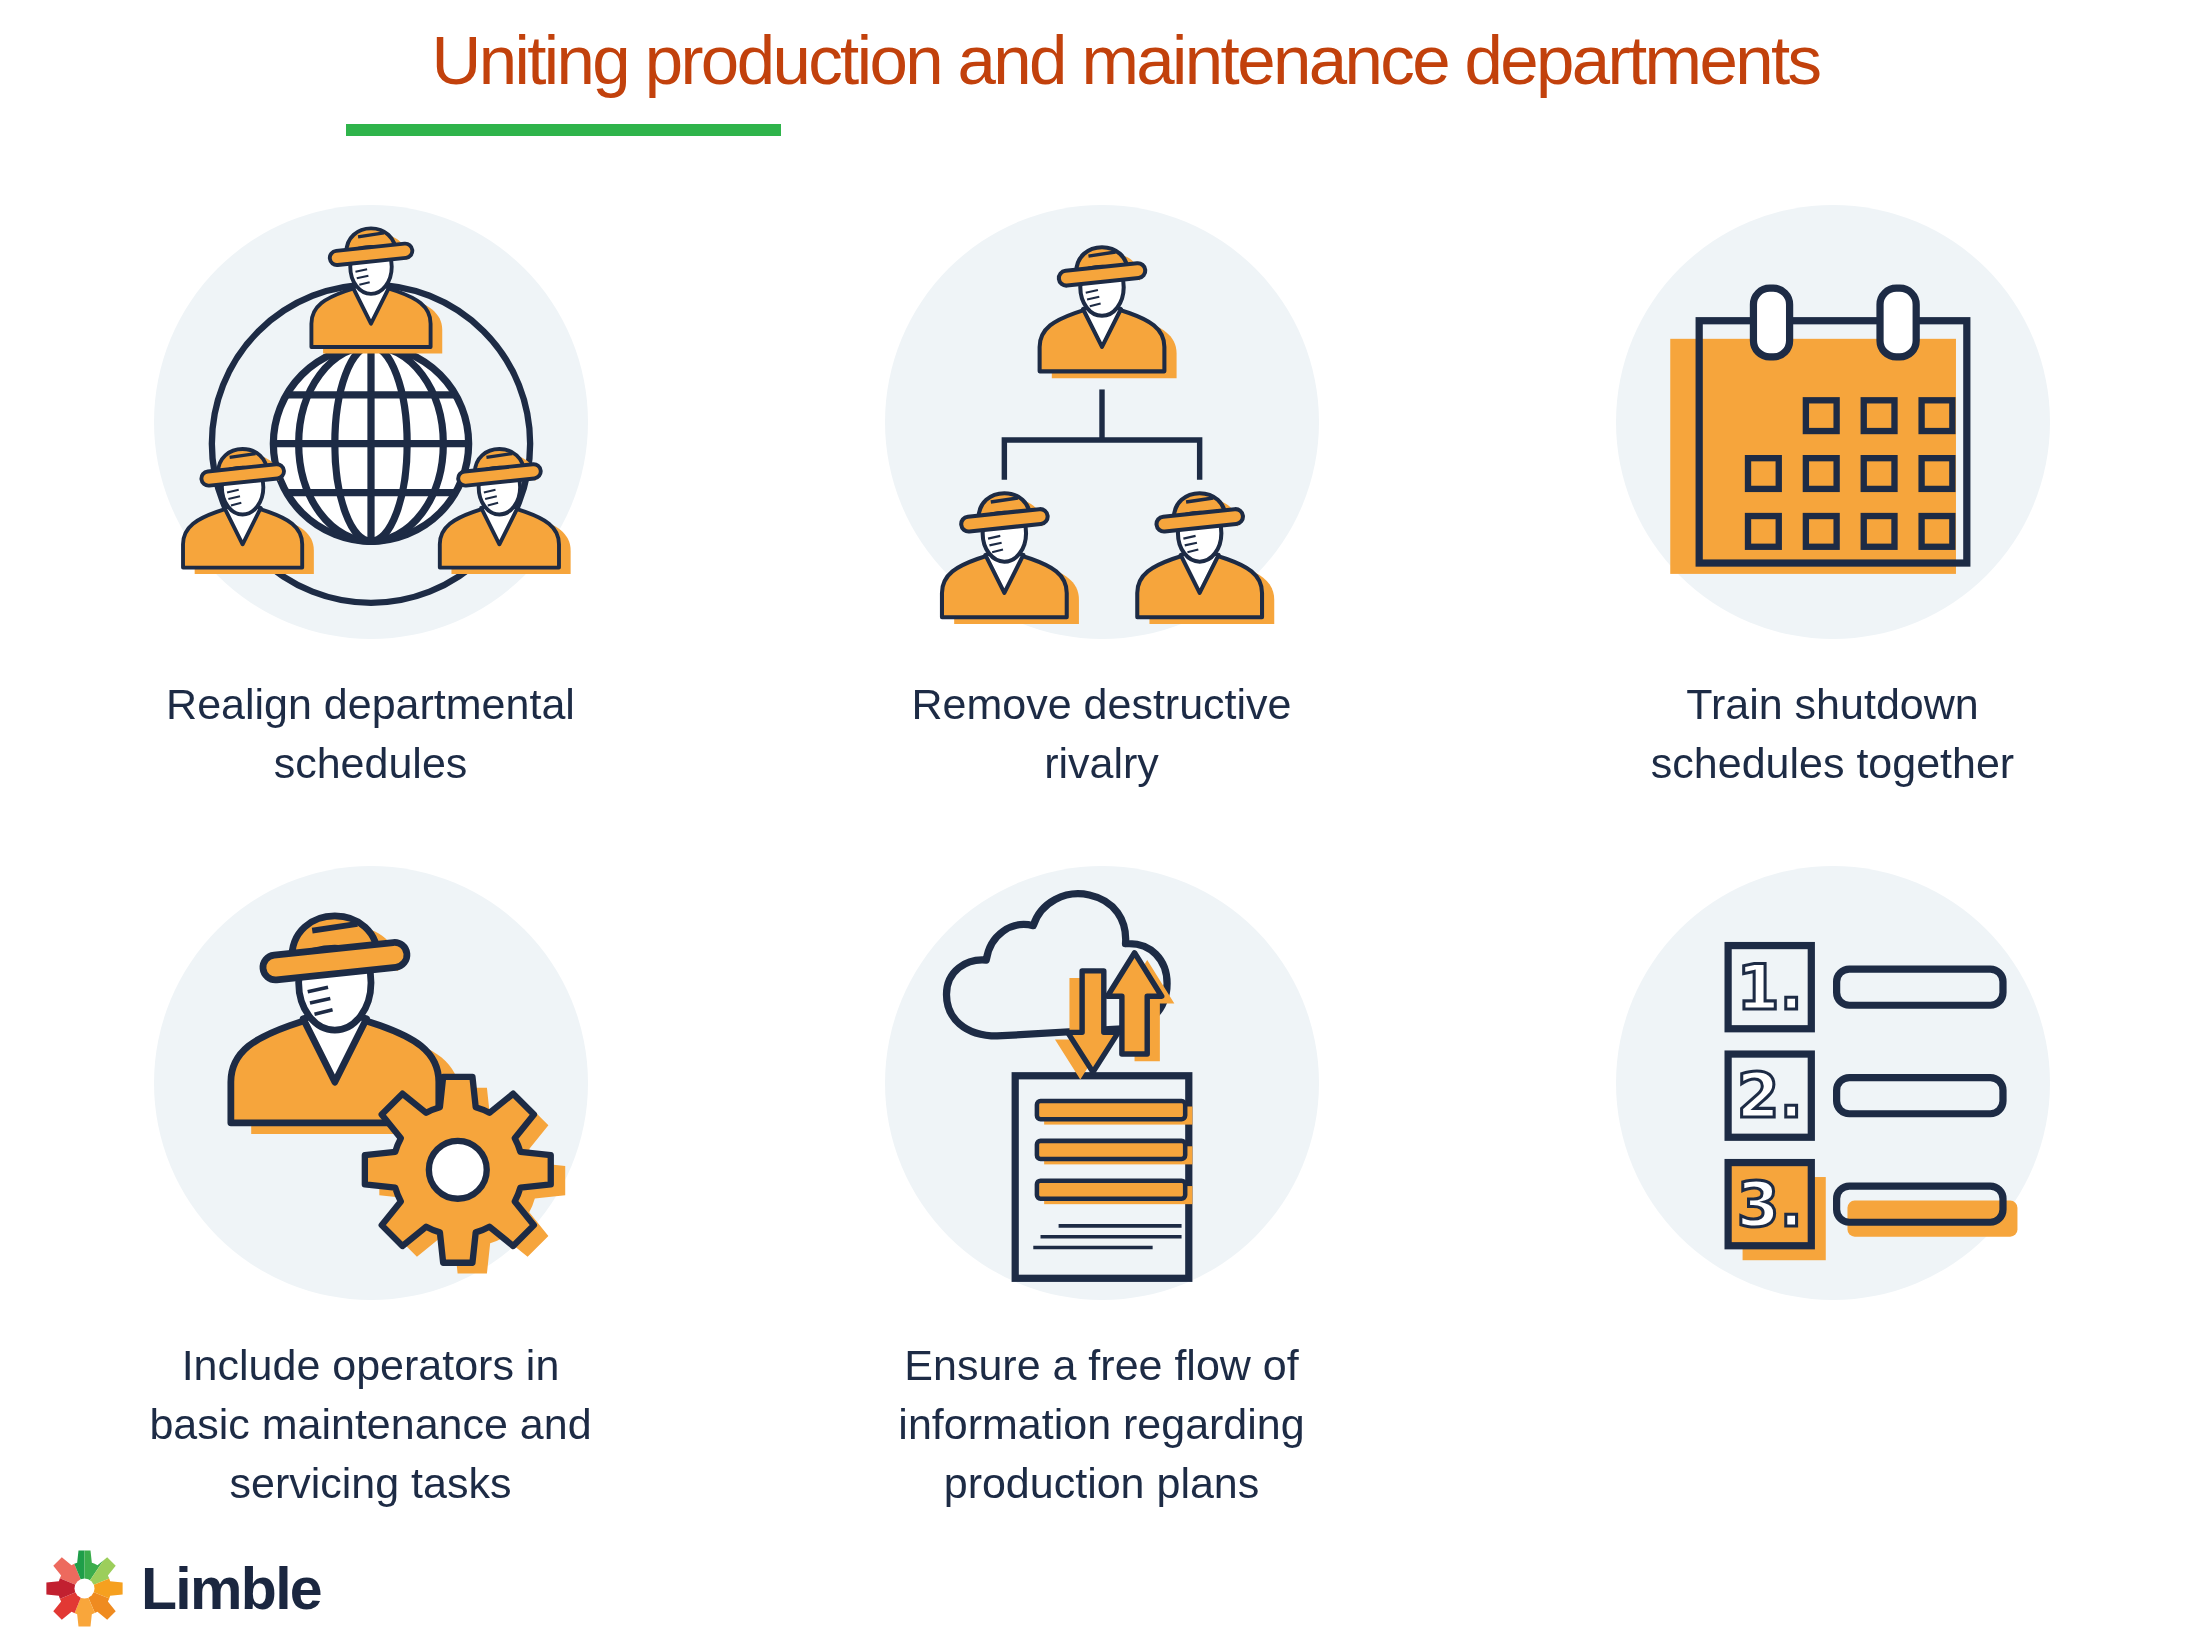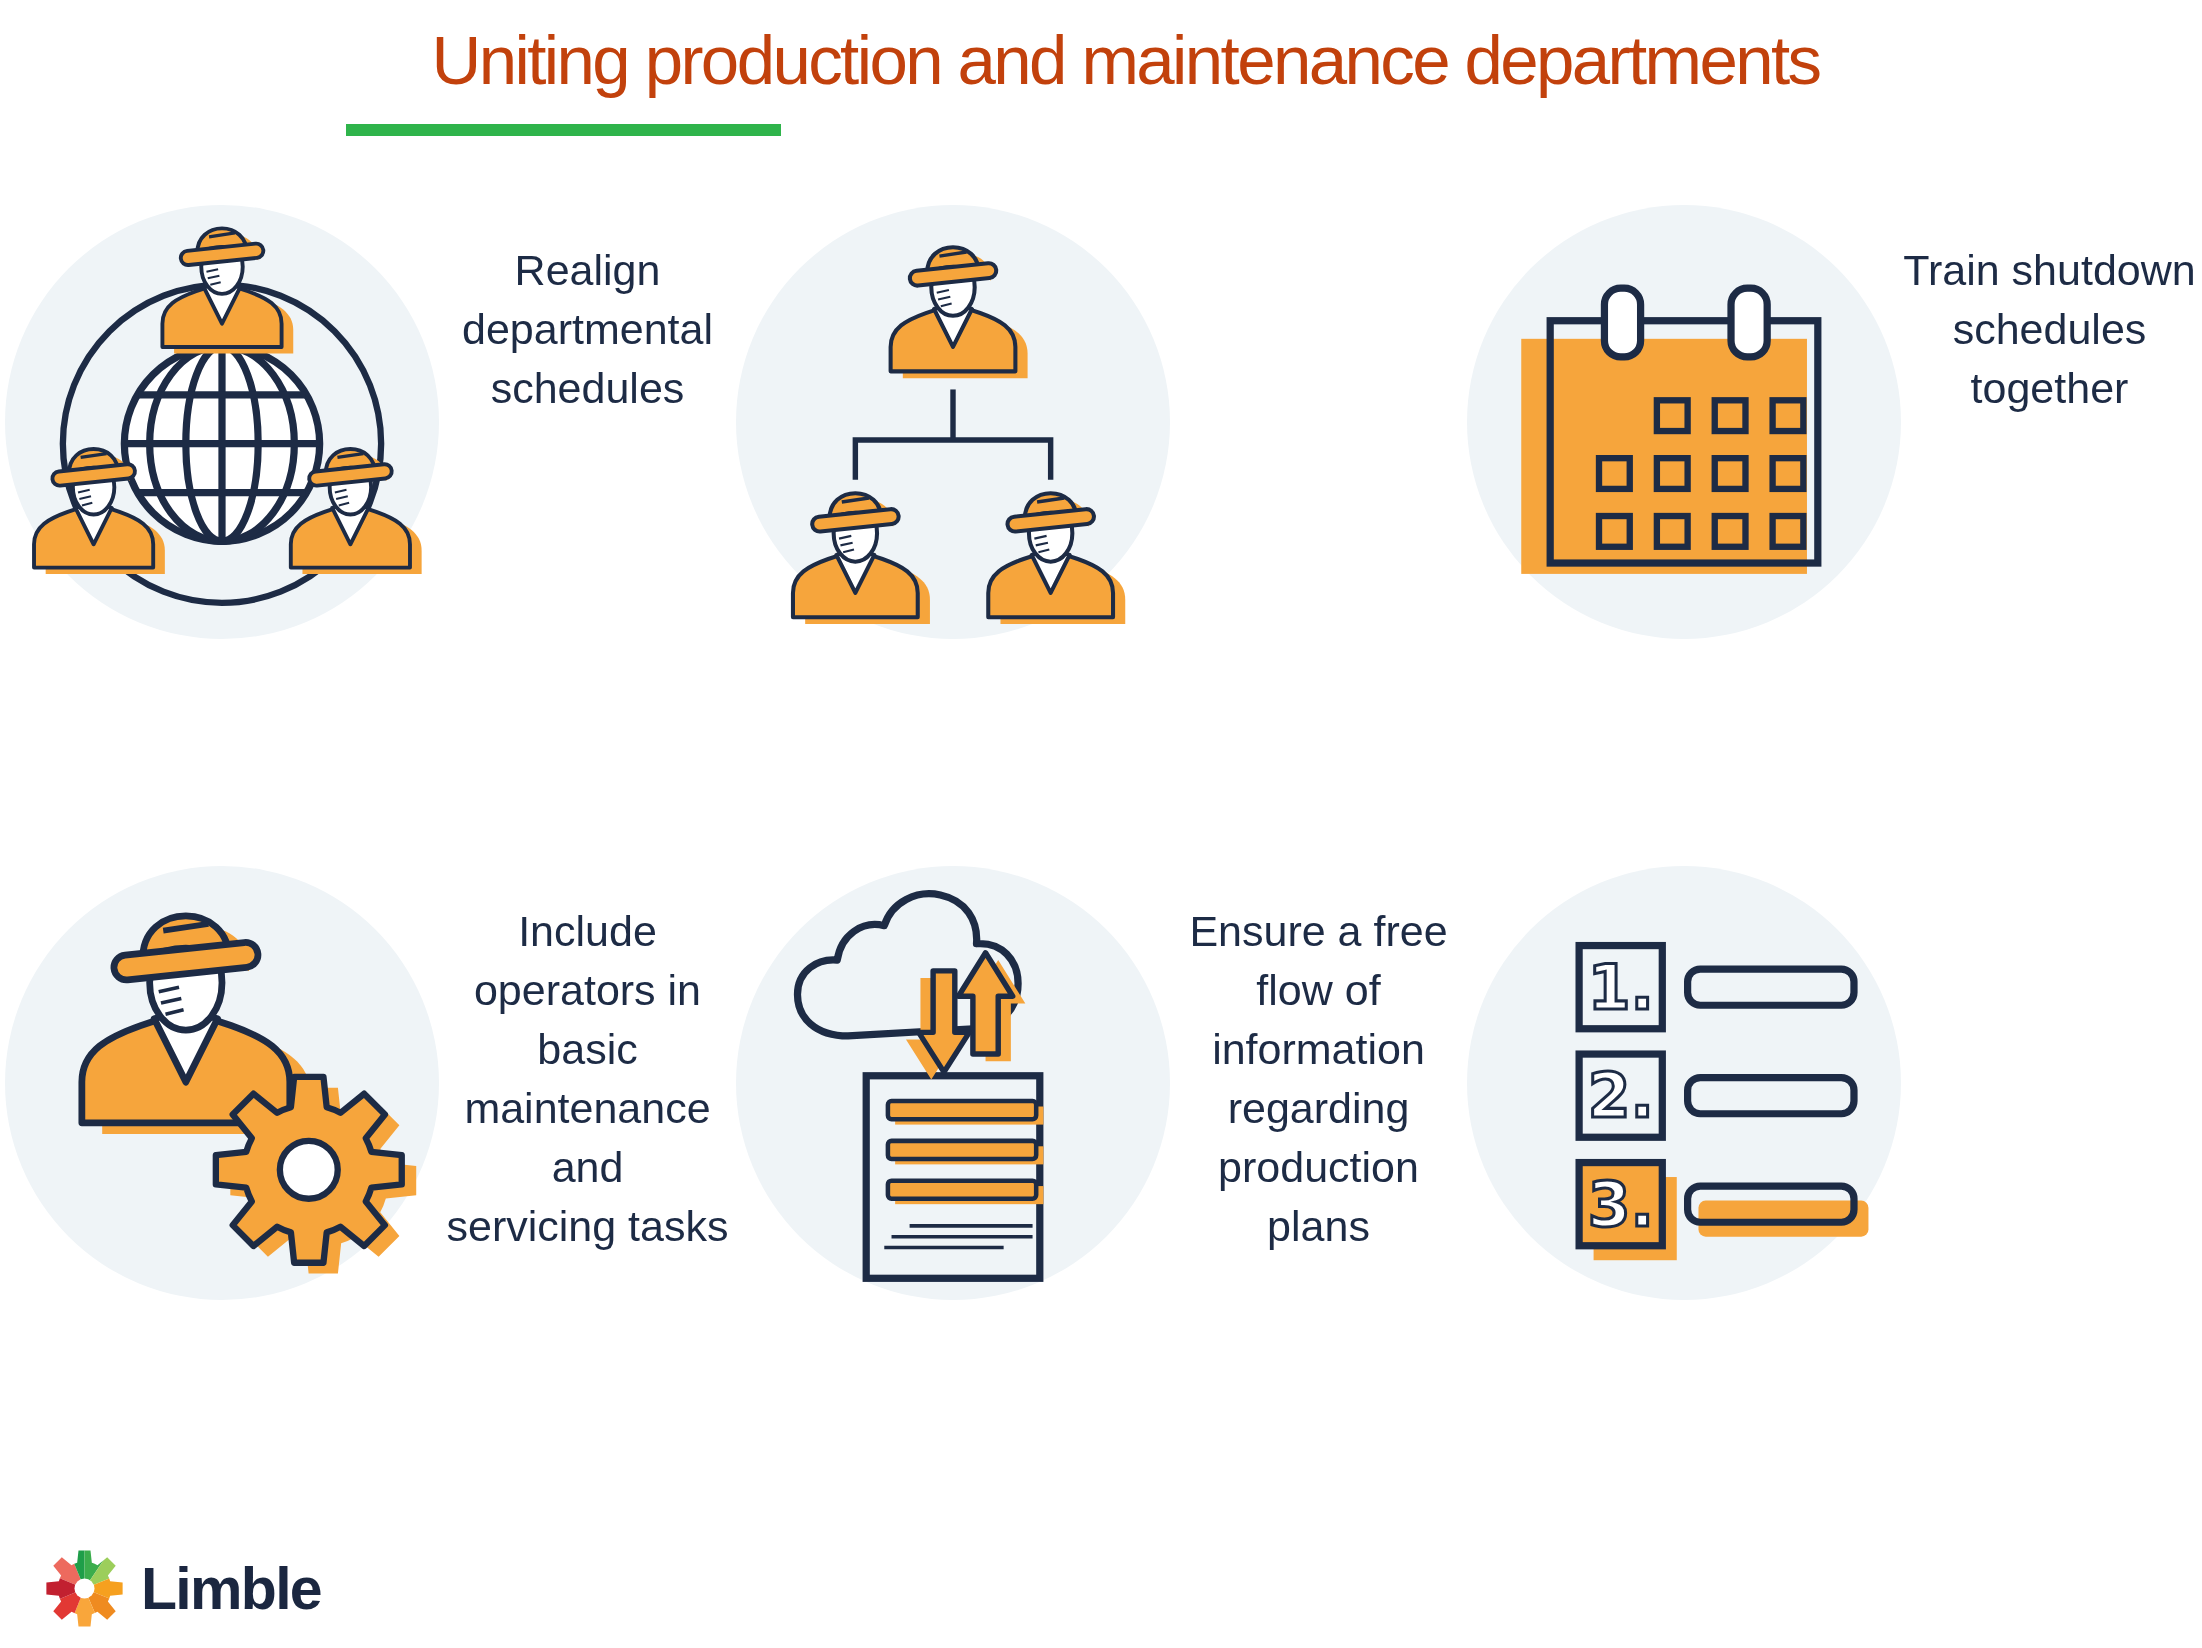--- a/index.html
+++ b/index.html
@@ -13,21 +13,21 @@
     color:#c2410c;
     padding-left:24px;
   }
   .underline {
     position:absolute; left:346px; top:124px; width:435px; height:12px;
     background:#2FB44B;
   }
   .grid { position:absolute; left:0; width:100%; display:flex; justify-content:center; }
   .grid.row1 { top:205px; }
   .grid.row2 { top:866px; }
-  .tile { width:731px; display:flex; flex-direction:row; }
+  .tile { width:731px; display:flex; flex-direction:column; align-items:center; }
   .circle {
     width:434px; height:434px; border-radius:50%; background:#EFF4F7;
     display:flex; align-items:center; justify-content:center;
   }
   .circle svg { width:434px; height:434px; display:block; }
   .caption {
     margin-top:36px; text-align:center; font-size:43px; line-height:59px;
     color:#1D2B45; font-weight:400;
   }
   .logo { position:absolute; left:40px; top:1544px; display:flex; align-items:center; }
@@ -110,20 +110,24 @@
     <div class="circle">
       <svg viewBox="0 0 240 240">
         <g stroke="#1D2B45" stroke-width="3" fill="none">
           <polyline points="120,102 120,130"></polyline>
           <polyline points="66,152 66,130 174,130 174,152"></polyline>
         </g>
         <use href="#worker" x="75" y="14" width="90" height="82.5"></use>
         <use href="#worker" x="21" y="150" width="90" height="82.5"></use>
         <use href="#worker" x="129" y="150" width="90" height="82.5"></use>
       </svg>
+    </div>
+    <div class="caption">
+      <div>Remove destructive</div>
+      <div>rivalry</div>
     </div>
   </div>
 
   <div class="tile">
     <div class="circle">
       <svg viewBox="0 0 240 240">
         <rect x="30" y="74" width="158" height="130" fill="#F6A53C"></rect>
         <rect x="46" y="64" width="148" height="134" fill="none" stroke="#1D2B45" stroke-width="4"></rect>
         <rect x="76" y="46" width="20" height="38" rx="9" fill="#ffffff" stroke="#1D2B45" stroke-width="4"></rect>
         <rect x="146" y="46" width="20" height="38" rx="9" fill="#ffffff" stroke="#1D2B45" stroke-width="4"></rect>

